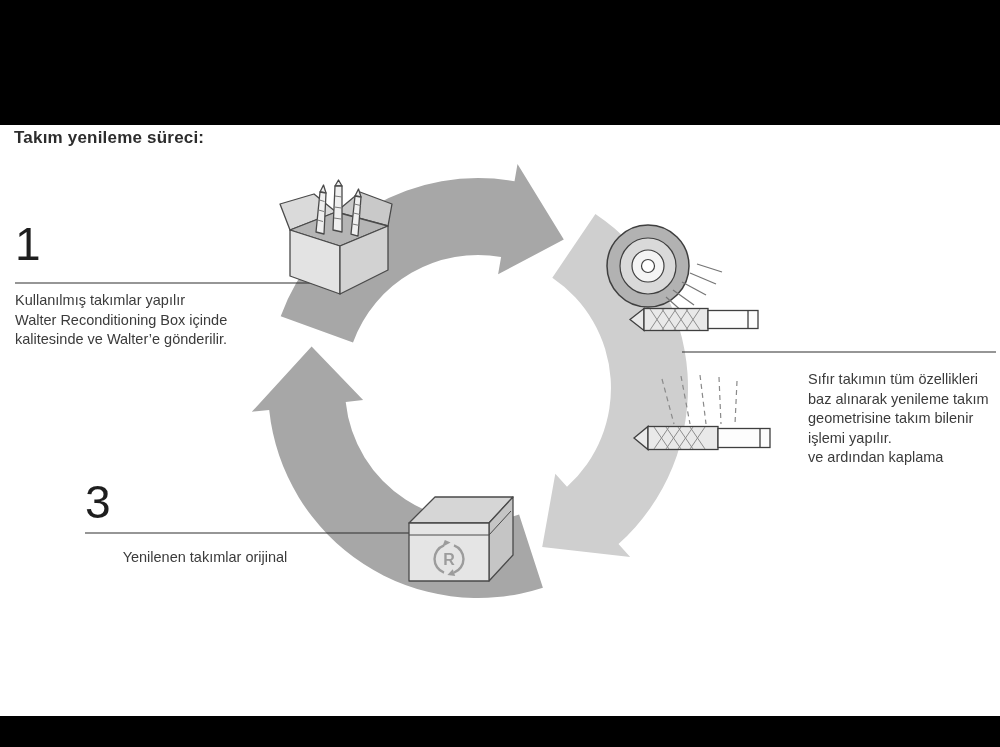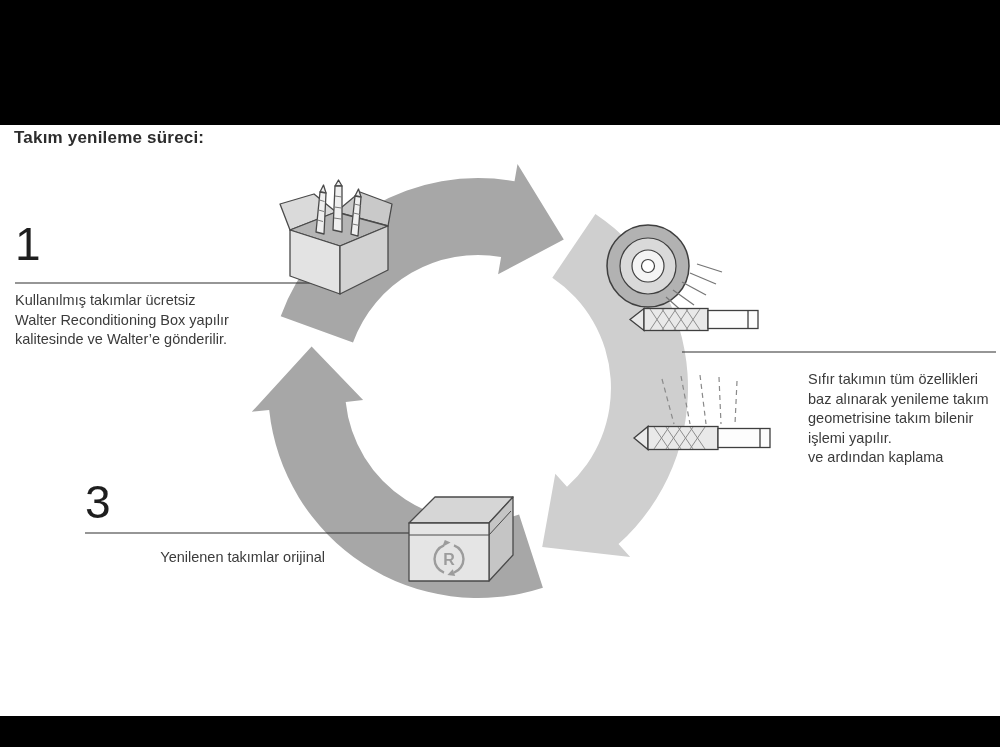--- a/index.html
+++ b/index.html
@@ -28,21 +28,21 @@
     color:#1e1e1e; line-height:1;
   }
   .num1 { left:15px; top:96px; }
   .num2 { right:14px; top:174px; }
   .num3 { left:85px; top:354px; }
   .txt {
     position:absolute; font-size:14.5px; line-height:19.5px; color:#3b3b3b;
   }
   .txt1 { left:15px; top:166px; width:250px; text-align:left; }
   .txt2 { right:10px; top:245px; width:230px; text-align:left; }
-  .txt3 { left:85px; top:423px; width:240px; text-align:right; }
+  .txt3 { left:85px; top:423px; width:240px; text-align:center; }
 </style>
 </head>
 <body>
 
 <div class="stage">
   <div class="bar bar-top"></div>
   <div class="bar bar-bottom"></div>
 
   <div class="panel">
     <div class="page-title">Takım yenileme süreci:</div>
@@ -153,22 +153,22 @@
         </g>
         <text x="52" y="82" text-anchor="middle" font-size="16" font-weight="bold" fill="#9c9c9c" stroke="none" font-family="Liberation Sans, sans-serif">R</text>
       </g>
     </svg>
 
     <div class="num num1">1</div>
     <div class="num num2">2</div>
     <div class="num num3">3</div>
 
     <div class="txt txt1">
-      <div>Kullanılmış takımlar ücretsiz</div>
-      <div>Walter Reconditioning Box yapılır</div>
+      <div>Kullanılmış takımlar yapılır</div>
+      <div>Walter Reconditioning Box içinde</div>
       <div>kalitesinde ve Walter’e gönderilir.</div>
     </div>
     <div class="txt txt2">
       <div>Sıfır takımın tüm özellikleri</div>
       <div>baz alınarak yenileme takım</div>
       <div>geometrisine takım bilenir</div>
       <div>işlemi yapılır.</div>
       <div>ve ardından kaplama</div>
     </div>
     <div class="txt txt3">

